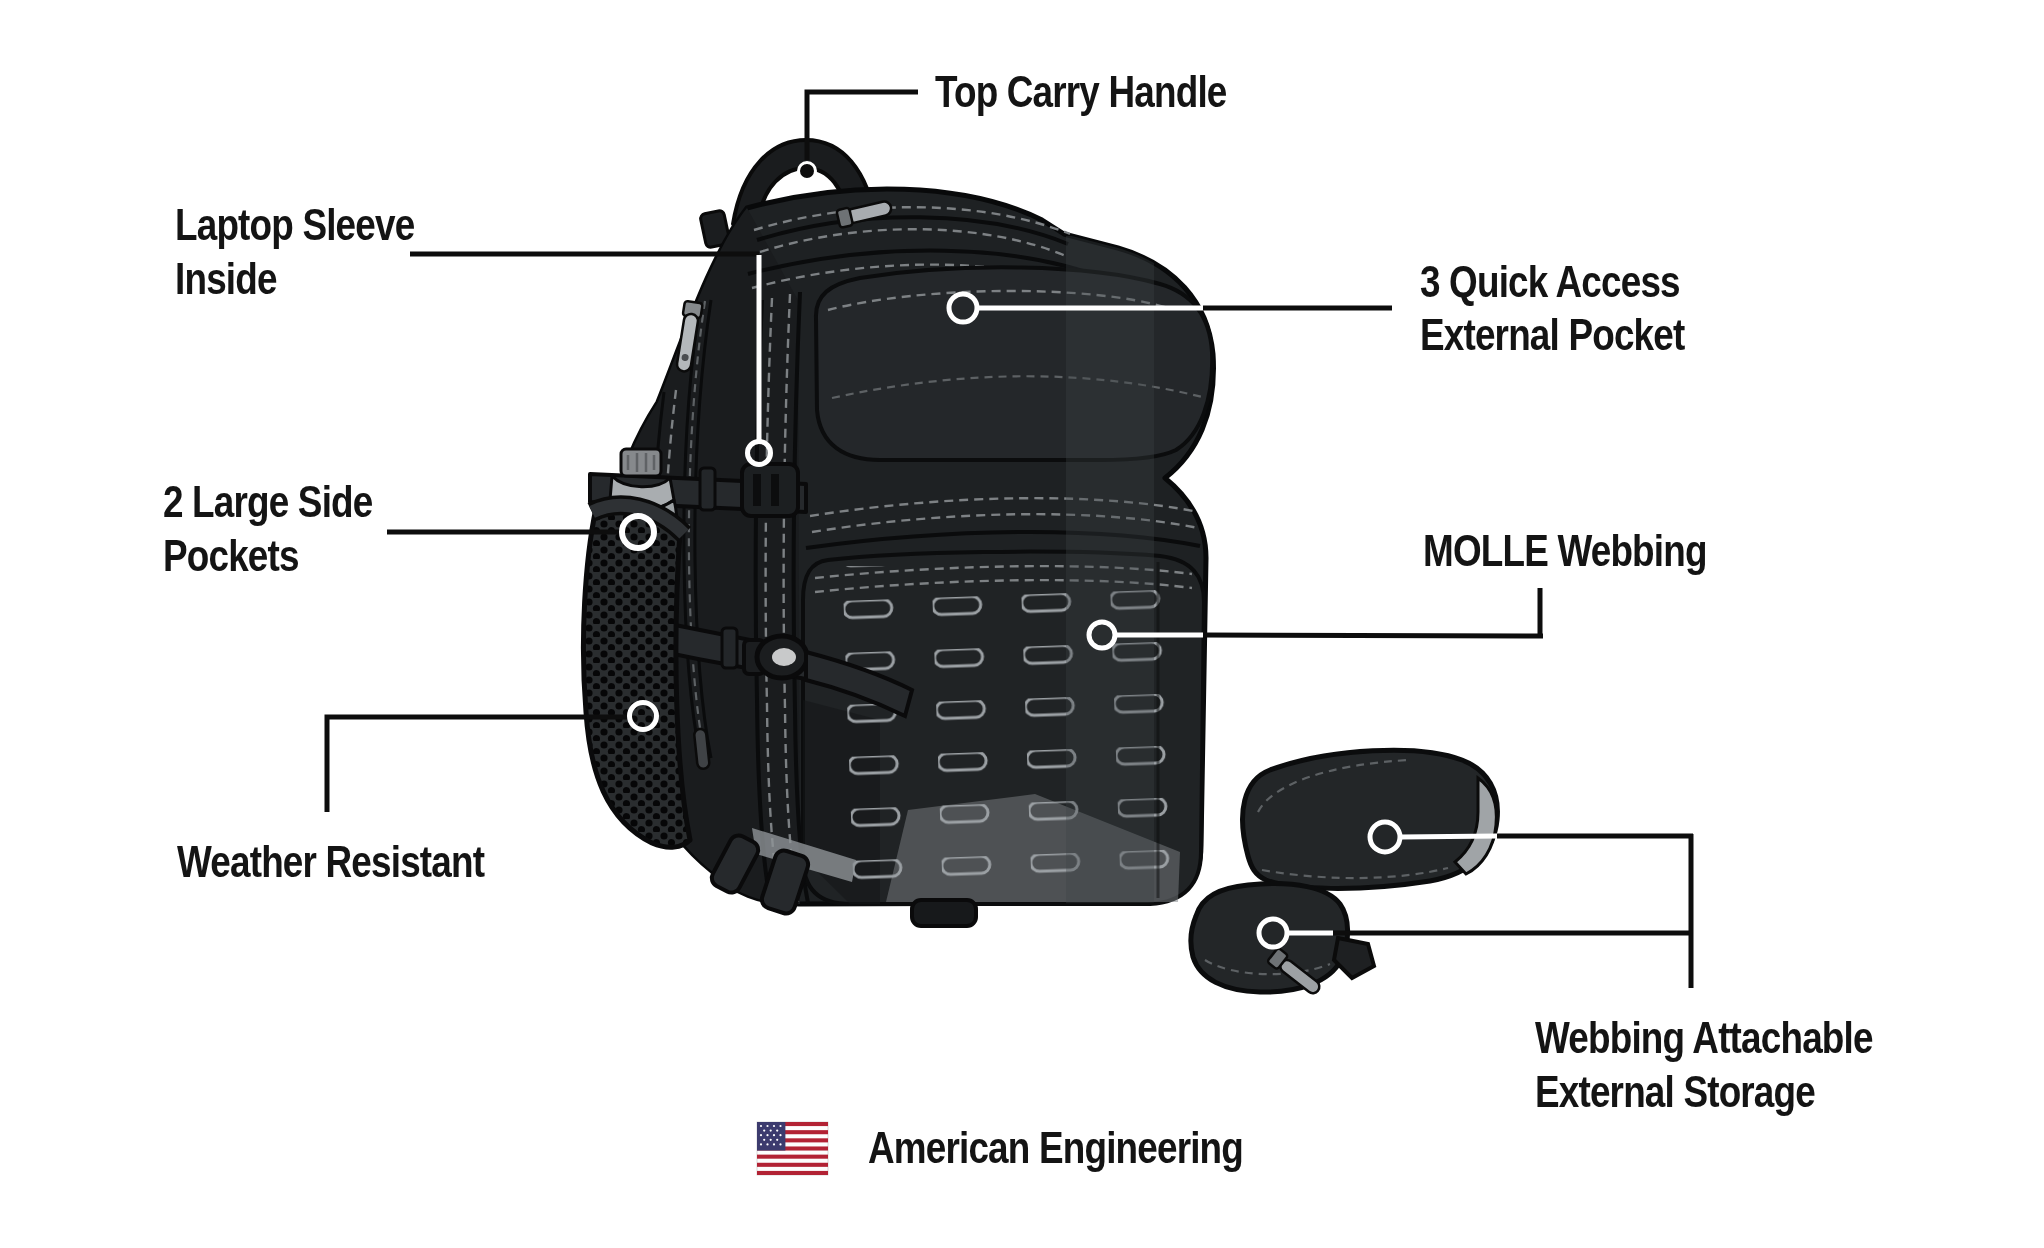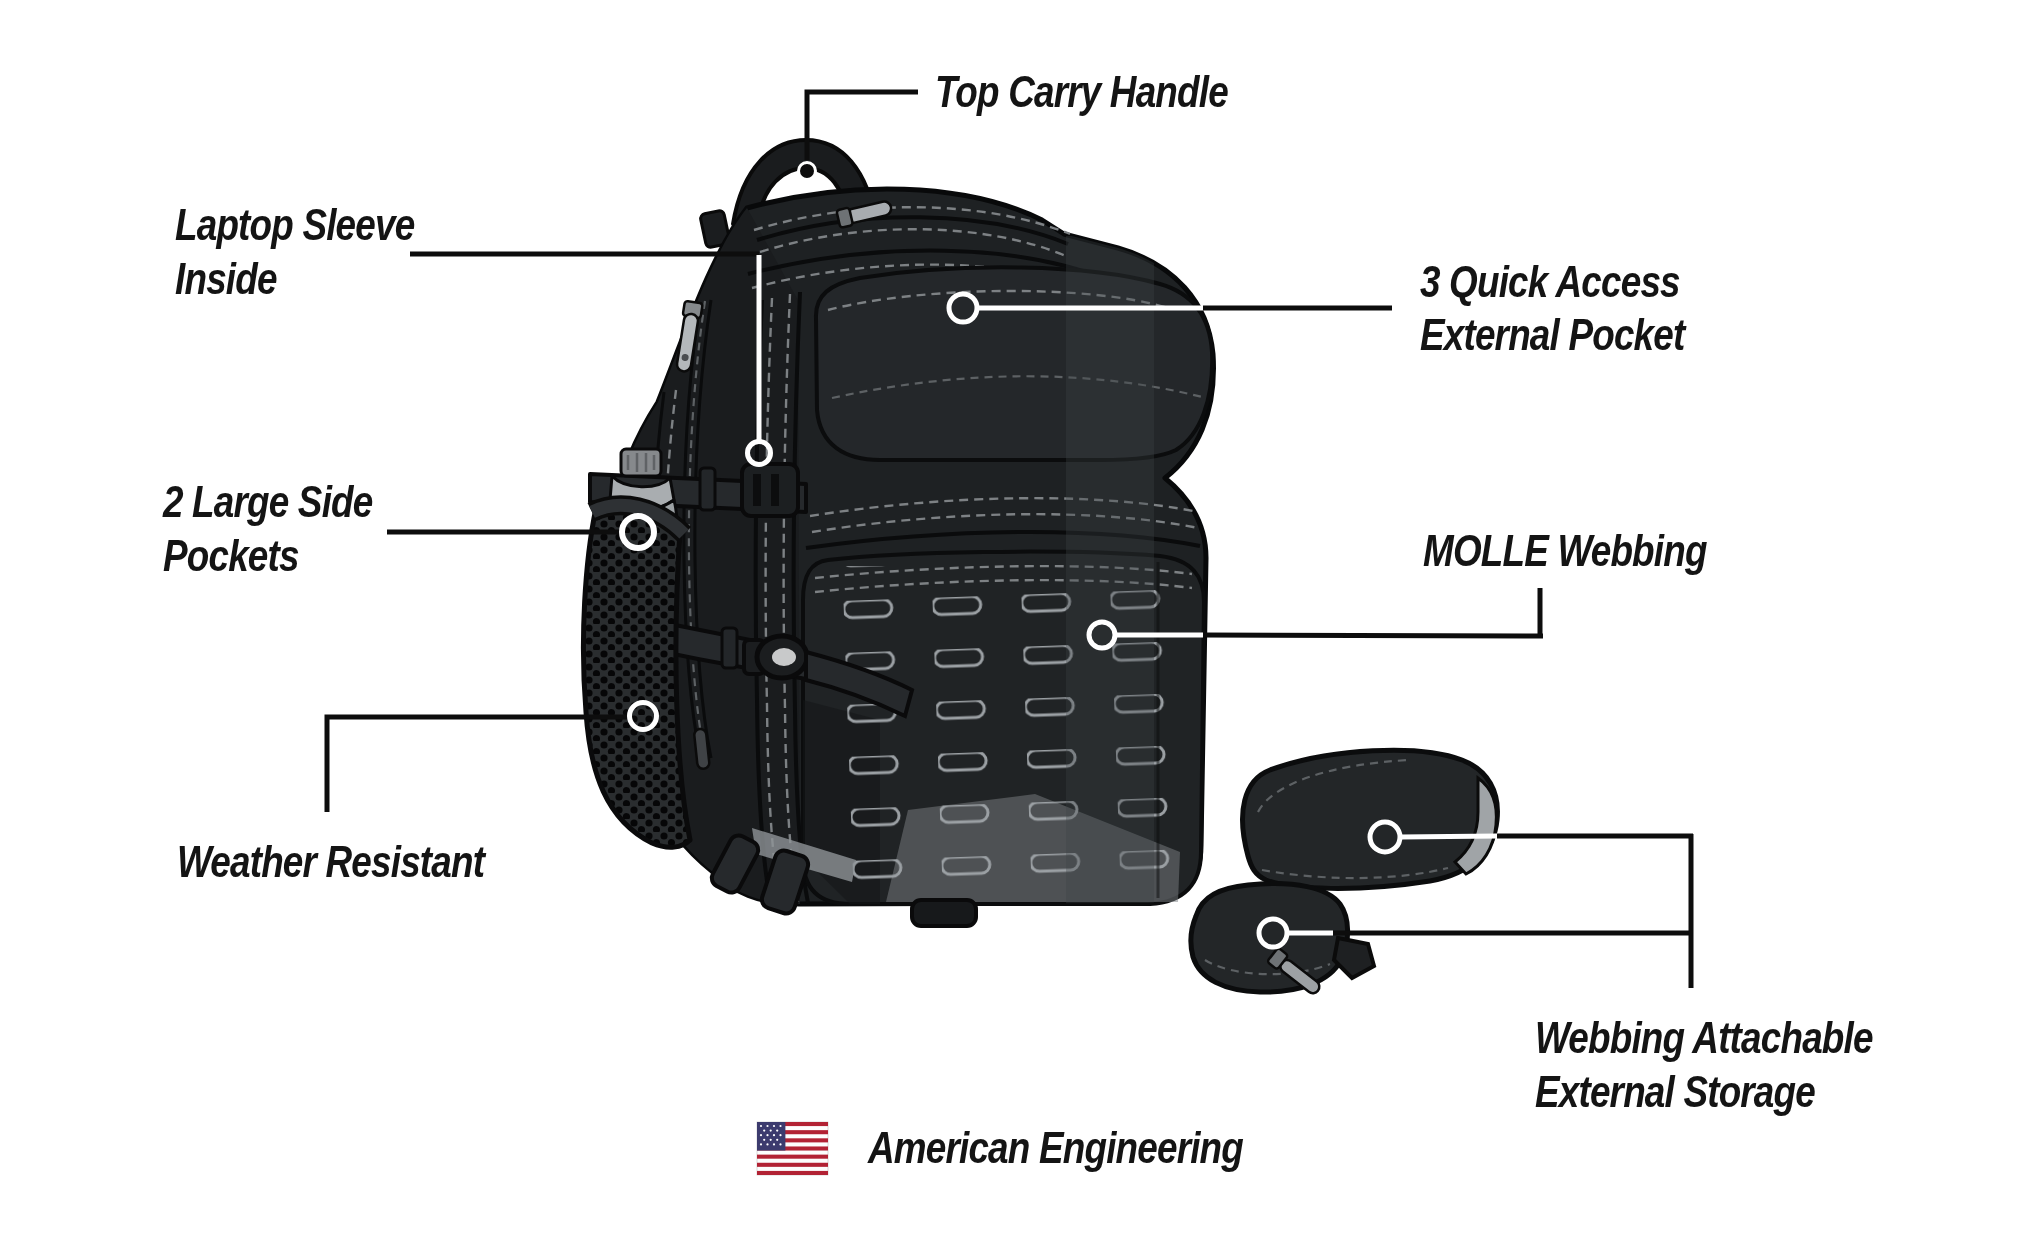--- a/index.html
+++ b/index.html
@@ -1,16 +1,16 @@
 <!DOCTYPE html>
 <html><head>
 <meta charset="utf-8">
 <style>
   html,body{margin:0;padding:0;background:#ffffff;}
-  .stage{width:2044px;height:1248px;position:relative;background:#ffffff;overflow:hidden;font-style:italic;}
+  .stage{width:2044px;height:1248px;position:relative;background:#ffffff;overflow:hidden;}
   svg{display:block;}
   .label{font-family:"Liberation Sans","DejaVu Sans",sans-serif;font-weight:700;font-size:45px;fill:#141414;letter-spacing:-1px;}
   .footerlabel{font-family:"Liberation Sans","DejaVu Sans",sans-serif;font-weight:700;font-size:45px;fill:#141414;letter-spacing:-1px;}
   .stitch{fill:none;stroke:#7d8184;stroke-width:2.4;stroke-dasharray:9 6;}
   .stitchdark{fill:none;stroke:#5d6164;stroke-width:2.2;stroke-dasharray:8 6;}
   .seam{fill:none;stroke:#0a0b0c;stroke-width:4;}
   .seamthin{fill:none;stroke:#0a0b0c;stroke-width:3;}
   .cline{fill:none;stroke:#0d0d0d;stroke-width:5;}
   .wline{fill:none;stroke:#ffffff;stroke-width:5;}
   .ring{fill:none;stroke:#ffffff;}

